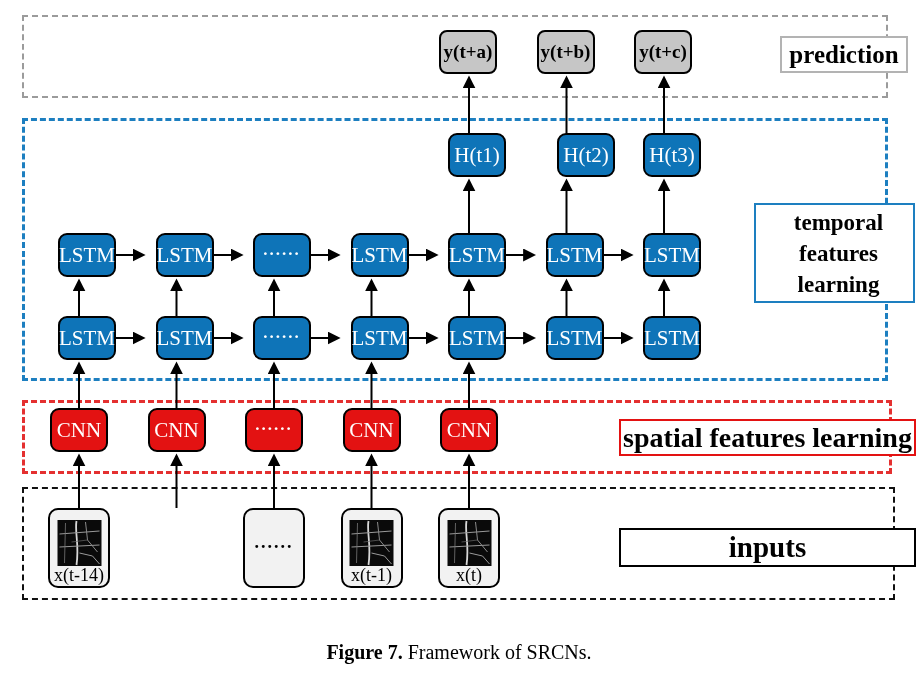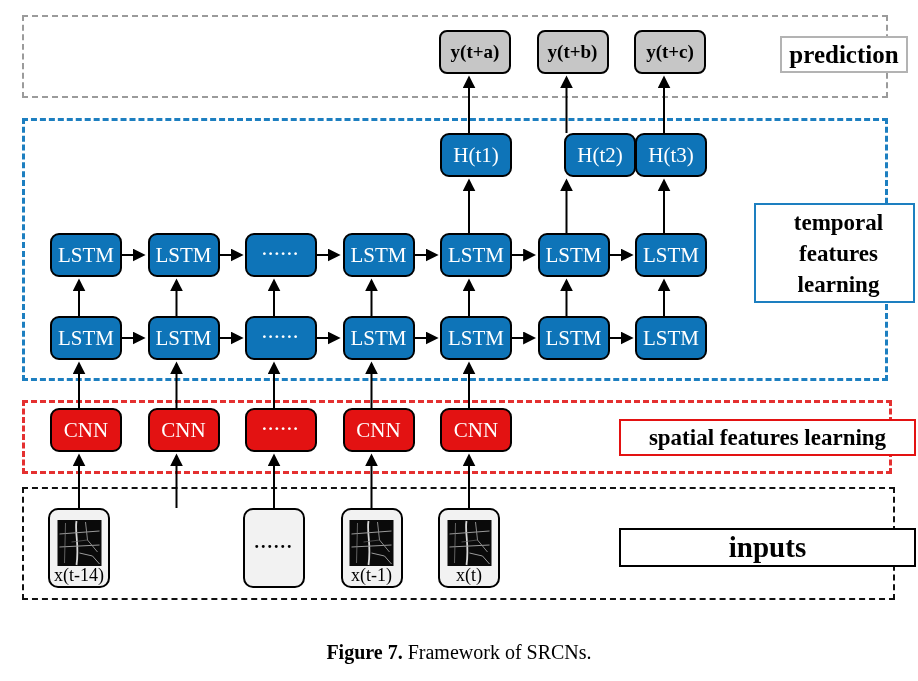--- a/index.html
+++ b/index.html
@@ -16,26 +16,26 @@
   .region-prediction { left: 22px; top: 15px;  width: 866px; height: 83px;  border: 2px dashed #9b9b9b; }
   .region-temporal   { left: 22px; top: 118px; width: 866px; height: 263px; border: 3px dashed #1d7fc0; }
   .region-spatial    { left: 22px; top: 400px; width: 870px; height: 74px;  border: 3px dashed #e43030; }
   .region-inputs     { left: 22px; top: 487px; width: 873px; height: 113px; border: 2px dashed #111111; }
 
   
   .arrows { position: absolute; left: 0; top: 0; z-index: 2; }
 
   
   .node {
-    position: absolute; width: 72px; height: 44px; box-sizing: border-box;
+    position: absolute; width: 58px; height: 44px; box-sizing: border-box;
     border: 2px solid #000; border-radius: 9px;
     display: flex; align-items: center; justify-content: center;
     z-index: 3; font-family: "Liberation Serif", serif;
   }
-  .node.blue { background: #0e74b8; color: #ffffff; font-size: 21px; }
+  .node.blue { background: #0e74b8; color: #ffffff; font-size: 21px; margin-left: 8px; }
   .node.red  { background: #e31212; color: #ffffff; font-size: 21px; }
   .node.gray { background: #c6c6c6; color: #000000; font-weight: bold; font-size: 19px; border-radius: 8px; }
   .node.dots { font-weight: bold; font-size: 17px; letter-spacing: 2px; }
   .node.dots .lift { position: relative; top: -5px; }
 
   
   .card {
     position: absolute; width: 62px; height: 80px; top: 508px; box-sizing: border-box;
     background: #f2f2f2; border: 2px solid #000; border-radius: 10px;
     display: flex; flex-direction: column; align-items: center; justify-content: flex-start;
@@ -49,21 +49,21 @@
   
   .label-box {
     position: absolute; box-sizing: border-box; background: #ffffff;
     display: flex; align-items: center; justify-content: center; flex-direction: column;
     font-weight: bold; color: #000; text-align: center; z-index: 3;
     font-family: "Liberation Serif", serif;
     margin-left: 36px;
   }
   .label-prediction { left: 744px; top: 36px;  width: 128px; height: 37px; border: 2px solid #b3b3b3; font-size: 25px; }
   .label-temporal   { left: 718px; top: 203px; width: 161px; height: 100px; border: 2px solid #1d7fc0; font-size: 23px; line-height: 31px; padding-left: 8px; }
-  .label-spatial    { left: 583px; top: 419px; width: 297px; height: 37px; border: 2px solid #e31212; font-size: 23px; }
+  .label-spatial    { left: 583px; top: 419px; width: 297px; height: 37px; border: 2px solid #e31212; font-size: 28px; }
   .label-inputs     { left: 583px; top: 528px; width: 297px; height: 39px; border: 2px solid #000000; font-size: 29px; }
 
   .caption {
     position: absolute; left: 0; right: 0; top: 641px; text-align: center;
     font-size: 20px; color: #000; z-index: 3; font-family: "Liberation Serif", serif;
   }
 </style>
 </head>
 <body>
 
@@ -127,21 +127,21 @@
       <line x1="595.5" y1="338" x2="631" y2="338" marker-end="url(#ah)"></line>
     </g>
   </svg>
 
   <div class="node gray" style="left:439px; top:30px;">y(t+a)</div>
   <div class="node gray" style="left:634px; top:30px;">y(t+c)</div>
   <div class="node gray" style="left:536.5px; top:30px;">y(t+b)</div>
   <div class="label-box label-prediction">prediction</div>
 
   <div class="node blue" style="left:440px; top:133px;">H(t1)</div>
-  <div class="node blue" style="left:564px; top:133px;">H(t2)</div>
+  <div class="node blue" style="left:549px; top:133px;">H(t2)</div>
   <div class="node blue" style="left:635px; top:133px;">H(t3)</div>
 
   <div class="node blue" style="left:50px; top:233px;">LSTM</div>
   <div class="node blue" style="left:147.5px; top:233px;">LSTM</div>
   <div class="node blue dots" style="left:245px; top:233px;">
       <span class="lift">......</span>
     </div>
   <div class="node blue" style="left:342.5px; top:233px;">LSTM</div>
   <div class="node blue" style="left:440px; top:233px;">LSTM</div>
   <div class="node blue" style="left:537.5px; top:233px;">LSTM</div>

